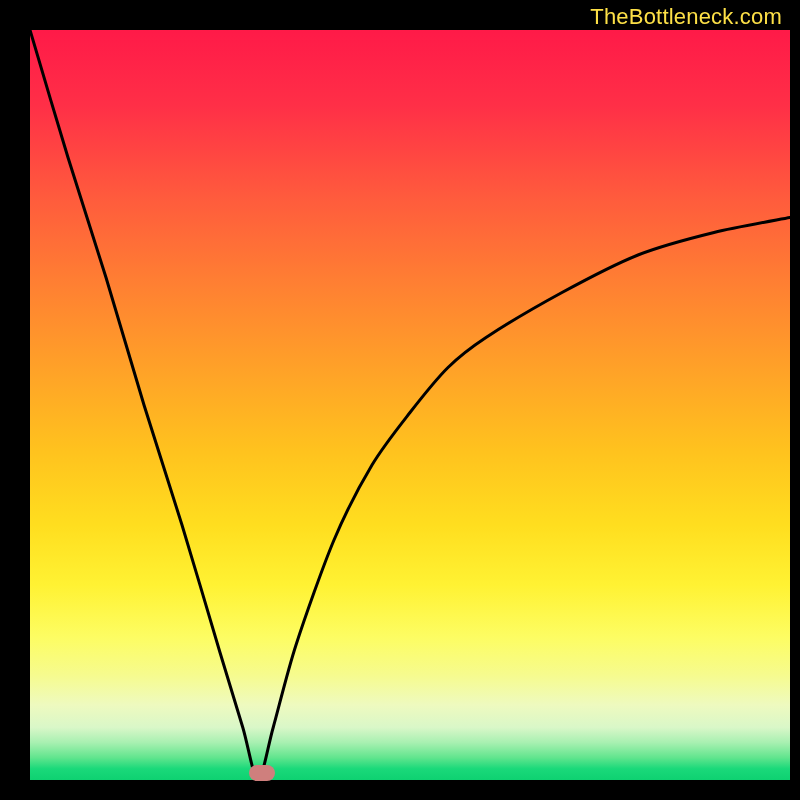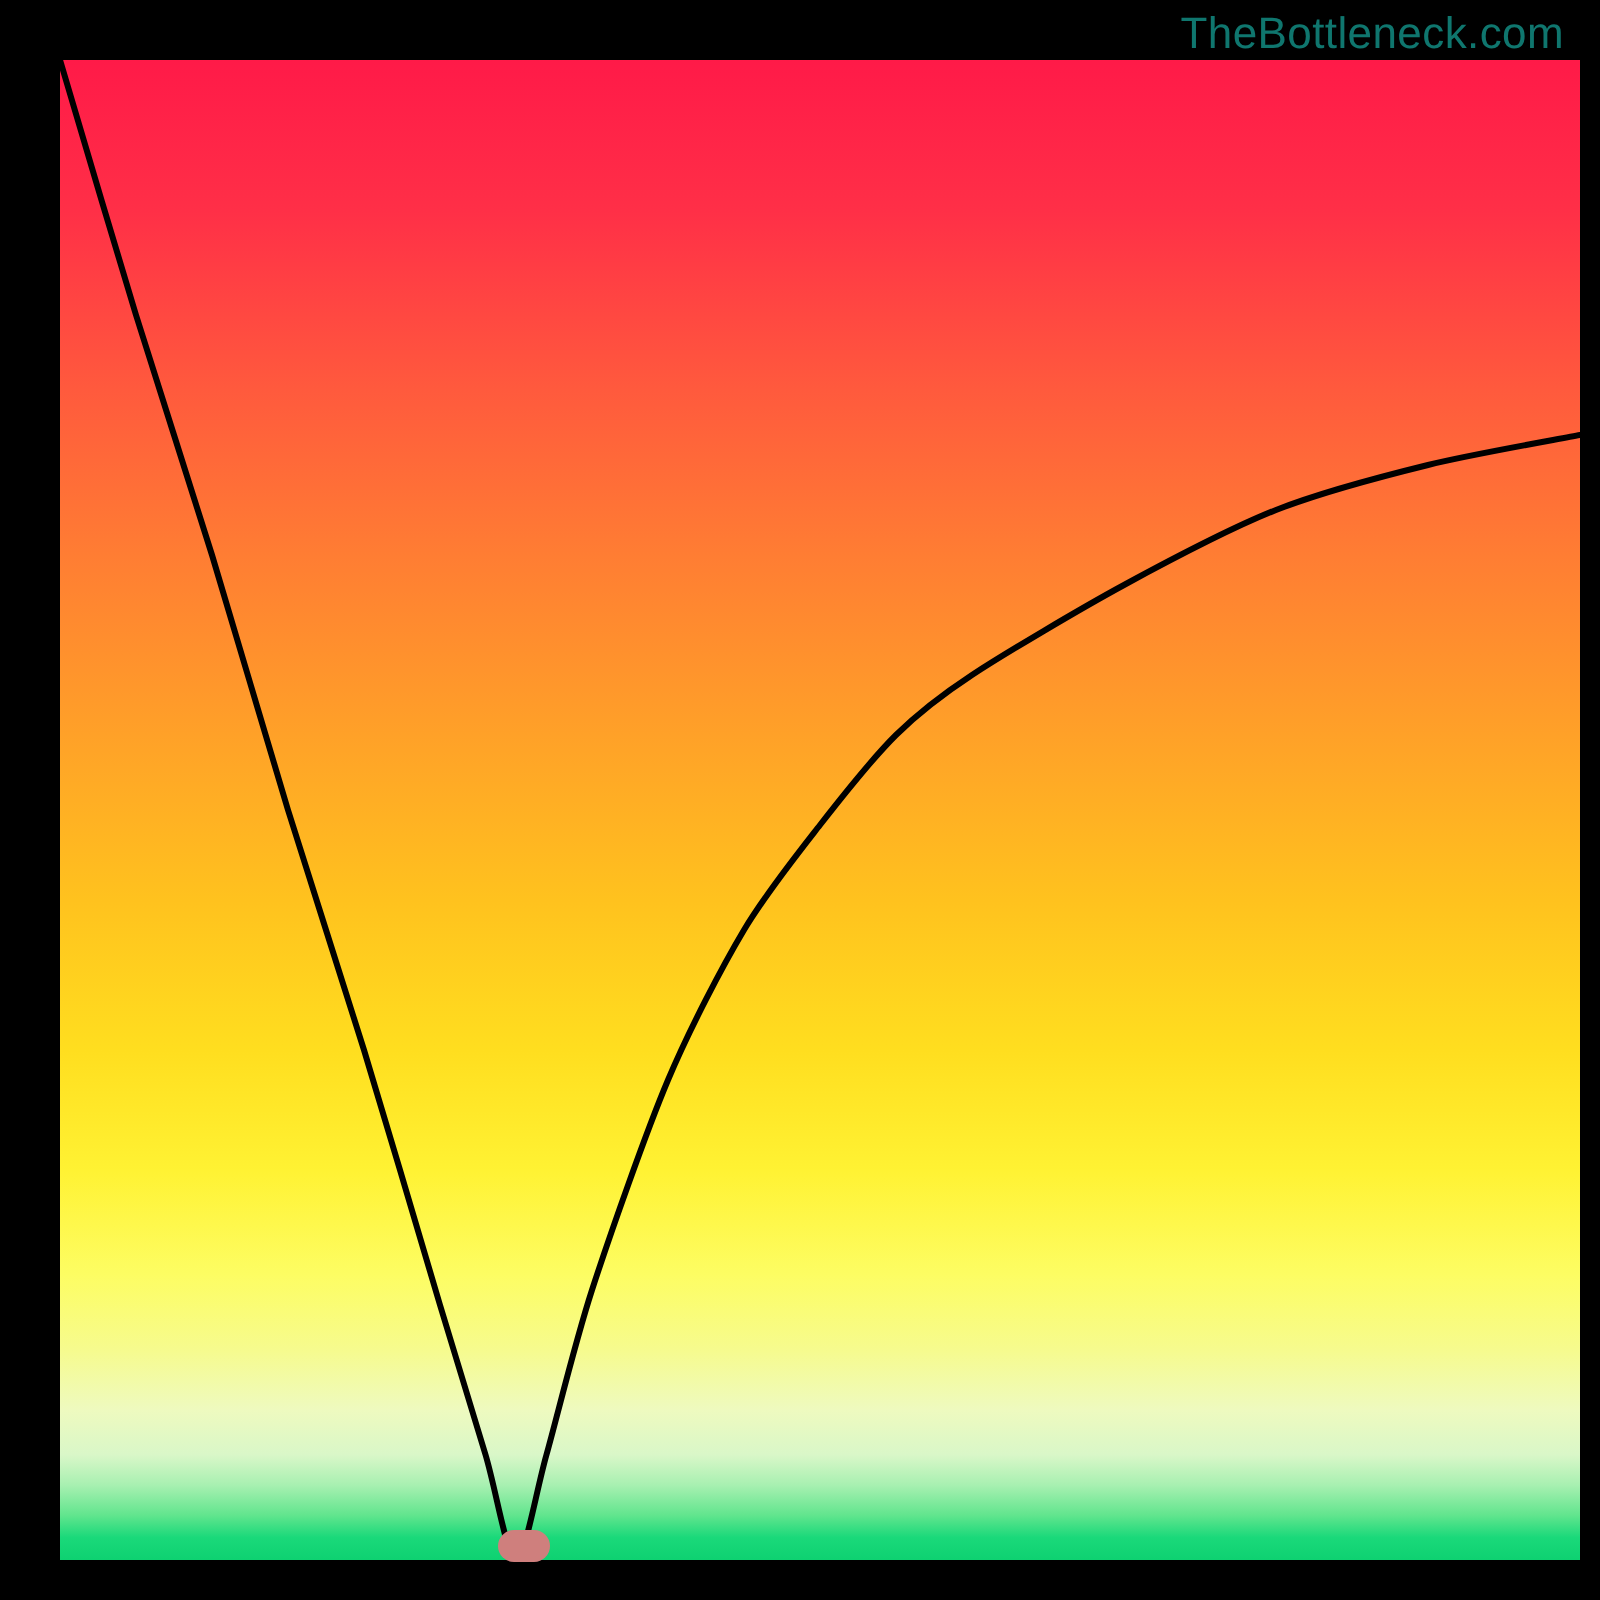--- a/index.html
+++ b/index.html
@@ -14,21 +14,21 @@
   .stage {
     position: relative;
     width: 800px;
     height: 800px;
     background: #000;
   }
   .watermark {
     position: absolute;
     top: 4px;
     right: 18px;
-    color: #0f766e;
+    color: #fde047;
     font-size: 22px;
     font-weight: 500;
     letter-spacing: 0.2px;
     user-select: none;
   }
   .plot-area {
     position: absolute;
     left: 30px;
     top: 30px;
     width: 760px;

